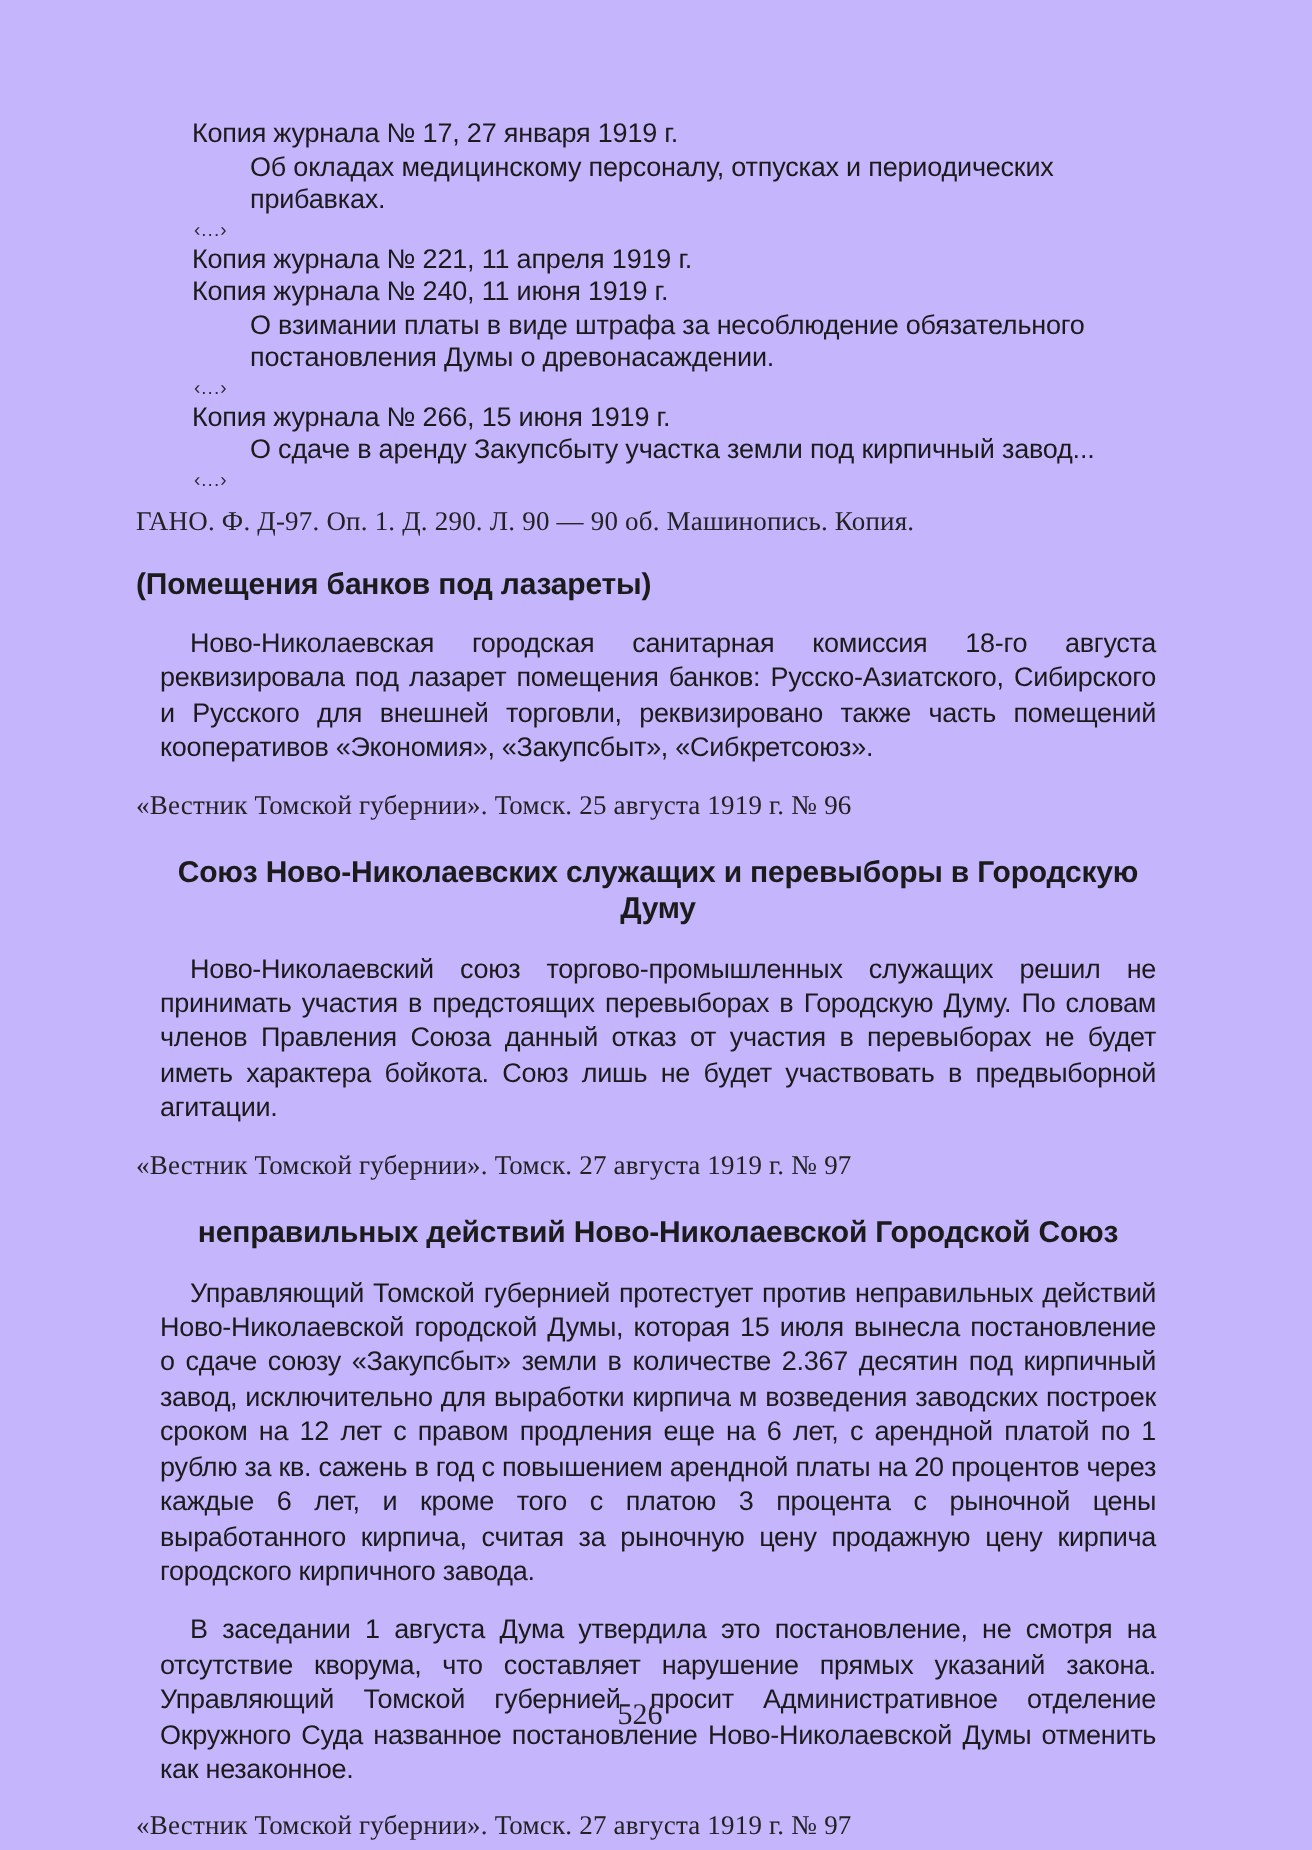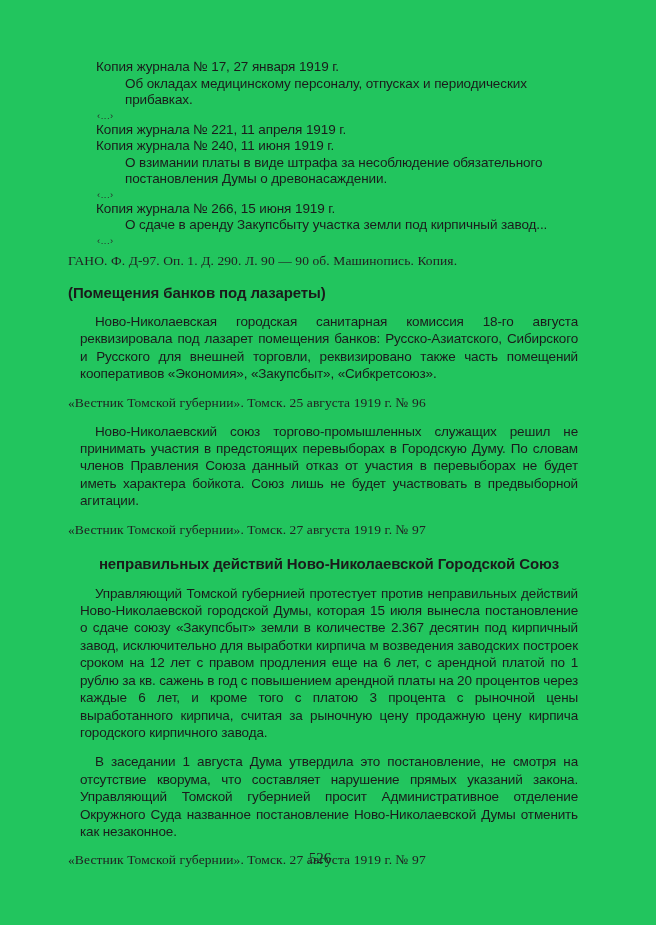--- a/index.html
+++ b/index.html
@@ -6,21 +6,21 @@
     margin: 0;
     padding: 0;
     background: #ffffff;
   }
   .page {
     position: relative;
     width: 656px;
     height: 925px;
     box-sizing: border-box;
     padding: 59px 66px 0 68px;
-    background: #22c55e;
+    background: #c4b5fd;
     color: #1b1b1b;
     font-family: "Liberation Sans", sans-serif;
     overflow: hidden;
   }
   
   .journal-block {
     font-size: 13.5px;
     line-height: 16.5px;
     letter-spacing: -0.1px;
   }
@@ -104,20 +104,21 @@
     <div class="archive-ref serif">ГАНО. Ф. Д-97. Оп. 1. Д. 290. Л. 90 — 90 об. Машинопись. Копия.</div>
   </div>
 
   <div class="section">
     <h2 class="h-left">(Помещения банков под лазареты)</h2>
     <p class="para">Ново-Николаевская городская санитарная комиссия 18-го августа реквизировала под лазарет помещения банков: Русско-Азиатского, Сибирского и Русского для внешней торговли, реквизировано также часть помещений кооперативов «Экономия», «Закупсбыт», «Сибкретсоюз».</p>
     <div class="source serif">«Вестник Томской губернии». Томск. 25 августа 1919 г. № 96</div>
   </div>
 
   <div class="section">
+    <h2 class="h-center">Союз Ново-Николаевских служащих и перевыборы в Городскую Думу</h2>
     <p class="para">Ново-Николаевский союз торгово-промышленных служащих решил не принимать участия в предстоящих перевыборах в Городскую Думу. По словам членов Правления Союза данный отказ от участия в перевыборах не будет иметь характера бойкота. Союз лишь не будет участвовать в предвыборной агитации.</p>
     <div class="source serif">«Вестник Томской губернии». Томск. 27 августа 1919 г. № 97</div>
   </div>
 
   <div class="section">
     <h2 class="h-center">
       <span class="h-line">неправильных действий Ново-Николаевской Городской Союз</span>
     </h2>
     <p class="para">Управляющий Томской губернией протестует против неправильных действий Ново-Николаевской городской Думы, которая 15 июля вынесла постановление о сдаче союзу «Закупсбыт» земли в количестве 2.367 десятин под кирпичный завод, исключительно для выработки кирпича м возведения заводских построек сроком на 12 лет с правом продления еще на 6 лет, с арендной платой по 1 рублю за кв. сажень в год с повышением арендной платы на 20 процентов через каждые 6 лет, и кроме того с платою 3 процента с рыночной цены выработанного кирпича, считая за рыночную цену продажную цену кирпича городского кирпичного завода.</p>
     <p class="para">В заседании 1 августа Дума утвердила это постановление, не смотря на отсутствие кворума, что составляет нарушение прямых указаний закона. Управляющий Томской губернией просит Административное отделение Окружного Суда названное постановление Ново-Николаевской Думы отменить как незаконное.</p>

